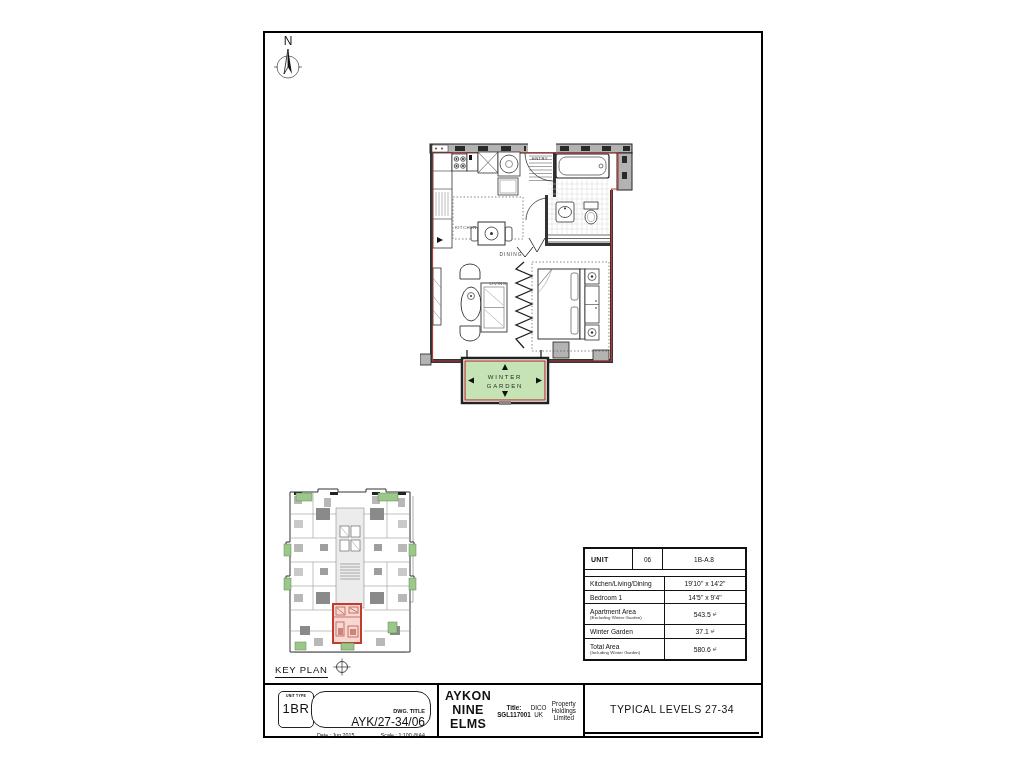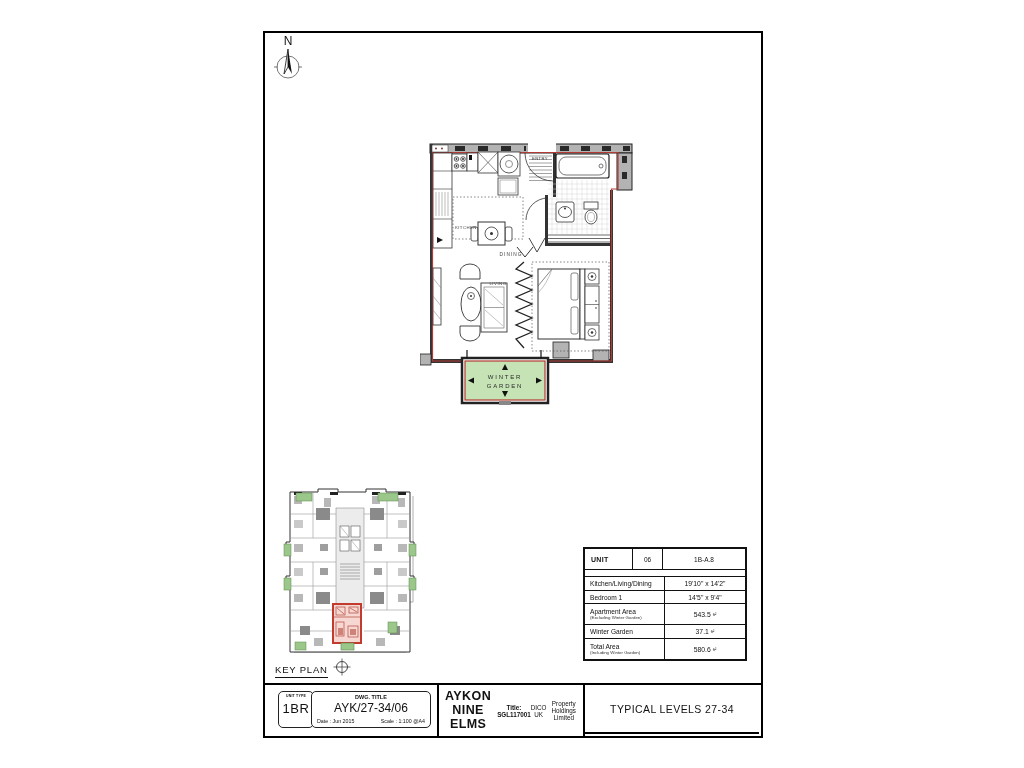--- a/index.html
+++ b/index.html
@@ -24,21 +24,21 @@
   .ut-label .sub{font-size:4.4px;color:#333;}
   .ut-value{flex:1;justify-content:center;font-size:6.8px;gap:2px;}
   .ut-value sup{font-size:4px;}
 
   
   .tb-divider{position:absolute;left:263px;top:683px;width:498px;height:0;border-top:2px solid #000;}
   .tb-vline{position:absolute;top:683px;width:2px;height:53px;background:#000;}
   .rbox{position:absolute;border:1.5px solid #222;border-radius:5px;background:#fff;box-sizing:border-box;text-align:center;}
   .tiny-hdr{font-size:3.5px;font-weight:bold;margin-top:2px;letter-spacing:.2px;}
   .unit-type-big{font-size:13px;margin-top:3px;letter-spacing:.5px;}
-  .dwg-box{ text-align:center;padding:2px 5px;}
+  .dwg-box{ text-align:right;padding:16px 5px;border-radius:14px;}
   .dwg-hdr{font-size:5.5px;font-weight:bold;}
   .dwg-num{font-size:12px;margin-top:1px;}
   .dwg-foot{display:flex;justify-content:space-between;font-size:5.3px;margin-top:3px;}
   .mid-block{position:absolute;left:439px;top:686px;width:142px;height:48px;display:flex;flex-direction:row;
              align-items:center;justify-content:center;text-align:center;}
   .proj{font-size:12.5px;font-weight:bold;letter-spacing:.4px;}
   .proj-ref{font-size:6.3px;font-weight:bold;margin-top:2px;}
   .proj-co{font-size:6.3px;margin-top:1px;}
   .right-block{position:absolute;left:585px;top:685px;width:174px;height:49px;display:flex;flex-direction:column;}
   .right-cell{flex:1;display:flex;align-items:center;justify-content:center;font-size:10.5px;letter-spacing:.4px;}

